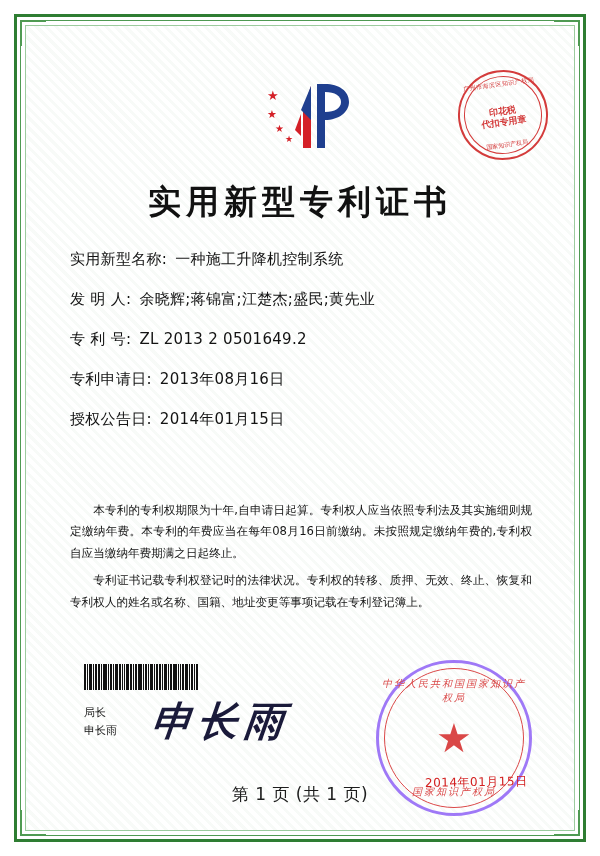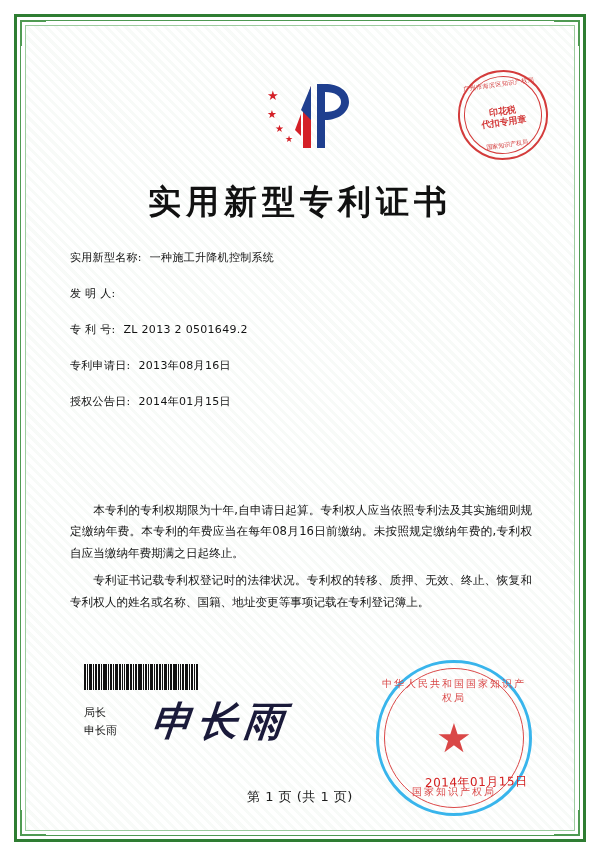--- a/index.html
+++ b/index.html
@@ -132,21 +132,21 @@
   
   .fields {
     position: absolute;
     left: 38px; top: 218px;
     width: 470px;
   }
   .field-row {
     display: flex;
     align-items: baseline;
     margin-bottom: 21px;
-    font-size: 11px;
+    font-size: 15px;
     color: #131313;
   }
   .field-label {
     white-space: nowrap;
     letter-spacing: 0.3px;
   }
   .field-value {
     margin-left: 8px;
     letter-spacing: 0.3px;
   }
@@ -198,24 +198,25 @@
     font-style: italic;
     font-weight: bold;
     transform: skewX(-6deg);
   }
 
   
   .seal-main {
     position: absolute;
     right: 36px; top: 628px;
     width: 150px; height: 150px;
-    border: 3px solid #0ea5e9;
+    border: 3px solid #8b5cf6;
     border-radius: 50%;
     color: #d32020;
     opacity: 0.82;
+    font-style: italic;
   }
   .seal-main .ring2 {
     position: absolute;
     left: 5px; top: 5px; right: 5px; bottom: 5px;
     border: 1px solid #d32020;
     border-radius: 50%;
   }
   .seal-main .arc-top {
     position: absolute;
     left: 0; top: 14px; width: 100%;
@@ -245,21 +246,21 @@
     letter-spacing: 0.5px;
     transform: rotate(-1deg);
   }
 
   
   .footer {
     position: absolute;
     left: 0; bottom: 18px;
     width: 536px;
     text-align: center;
-    font-size: 13px;
+    font-size: 17px;
     color: #1d1d1d;
     letter-spacing: 0.5px;
   }
 </style>
 </head>
 <body>
 
 <div id="page">
 
   <div class="border-outer"></div>
@@ -296,20 +297,21 @@
 
     <div class="main-title">实用新型专利证书</div>
 
     <div class="fields">
       <div class="field-row">
         <span class="field-label">实用新型名称:</span>
         <span class="field-value">一种施工升降机控制系统</span>
       </div>
       <div class="field-row">
         <span class="field-label">发 明 人:</span>
+        <span class="field-value">余晓辉;蒋锦富;江楚杰;盛民;黄先业</span>
       </div>
       <div class="field-row">
         <span class="field-label">专 利 号:</span>
         <span class="field-value">ZL 2013 2 0501649.2</span>
       </div>
       <div class="field-row">
         <span class="field-label">专利申请日:</span>
         <span class="field-value">2013年08月16日</span>
       </div>
       <div class="field-row">

